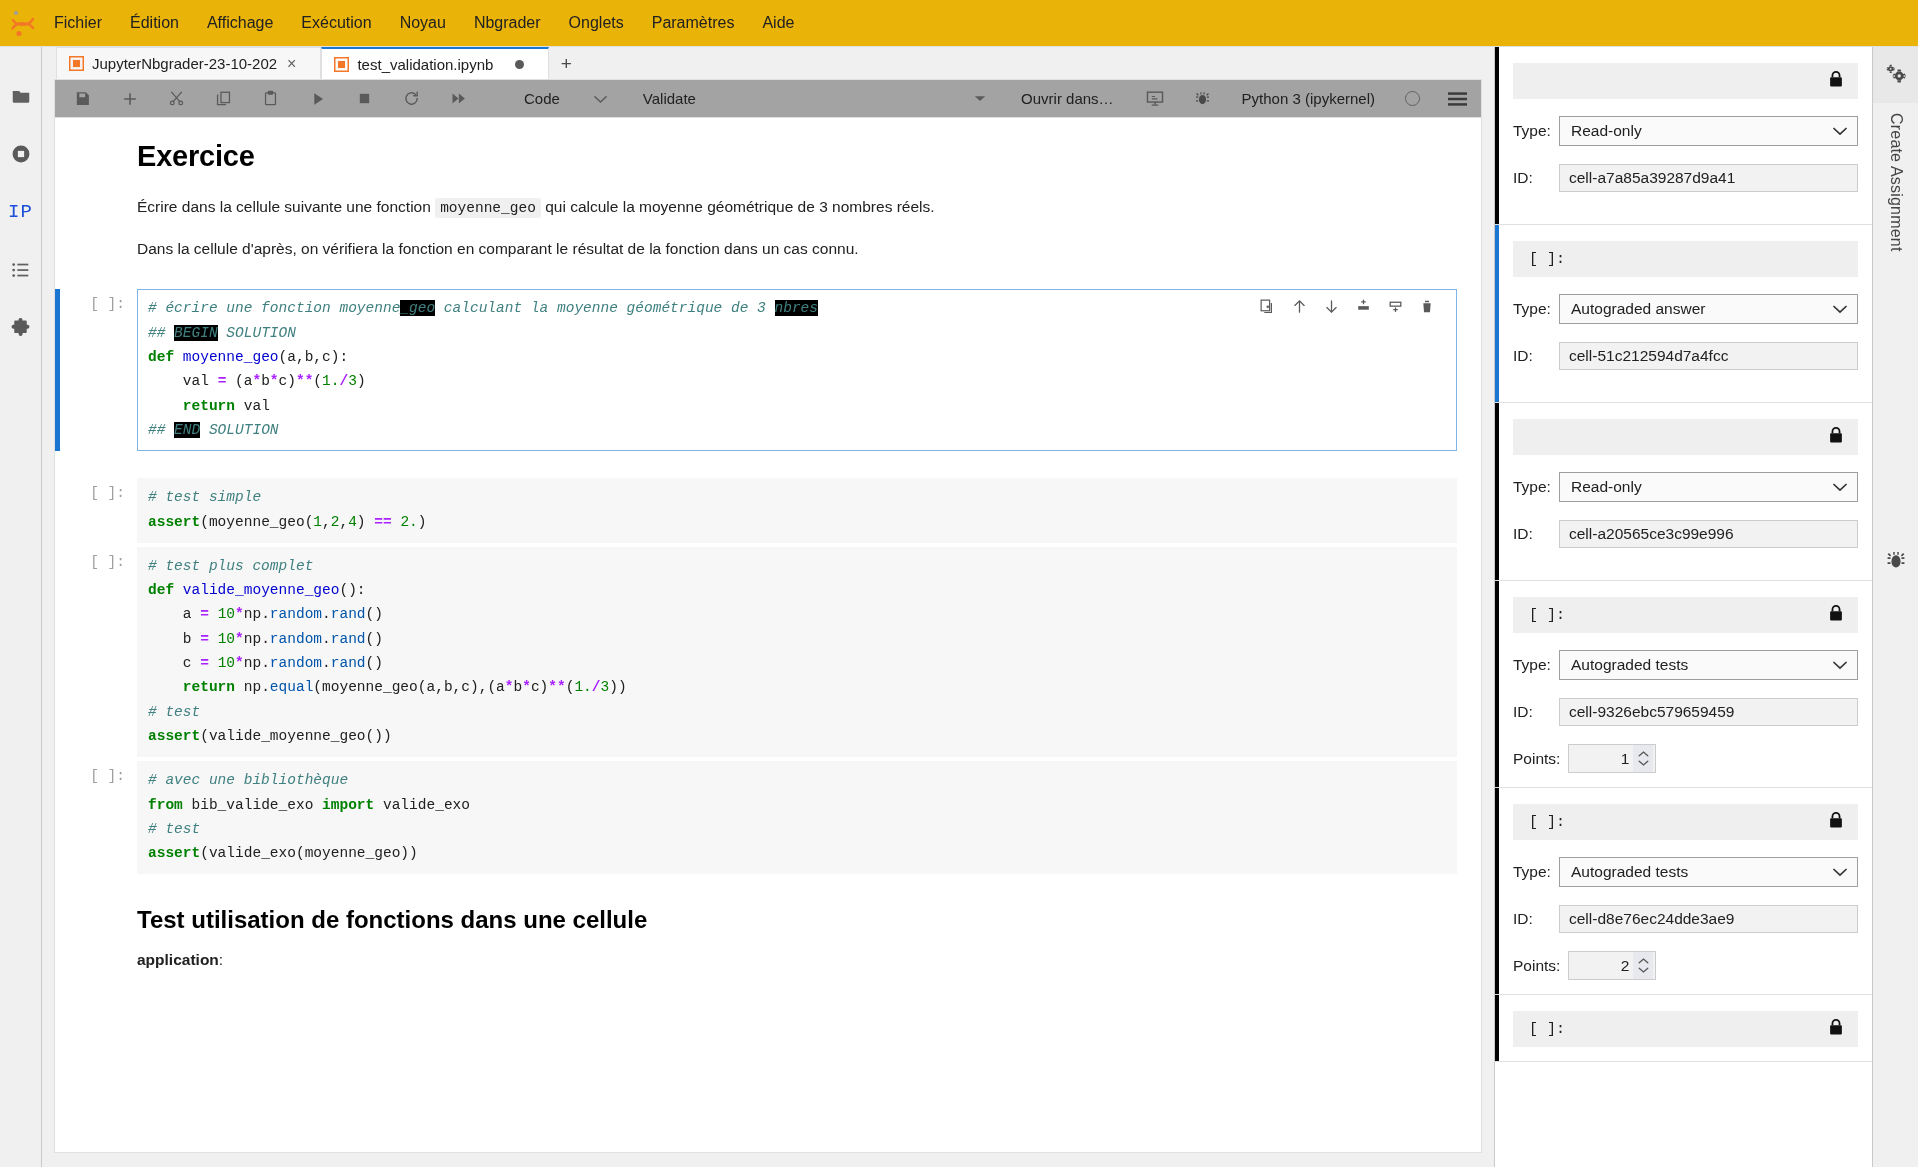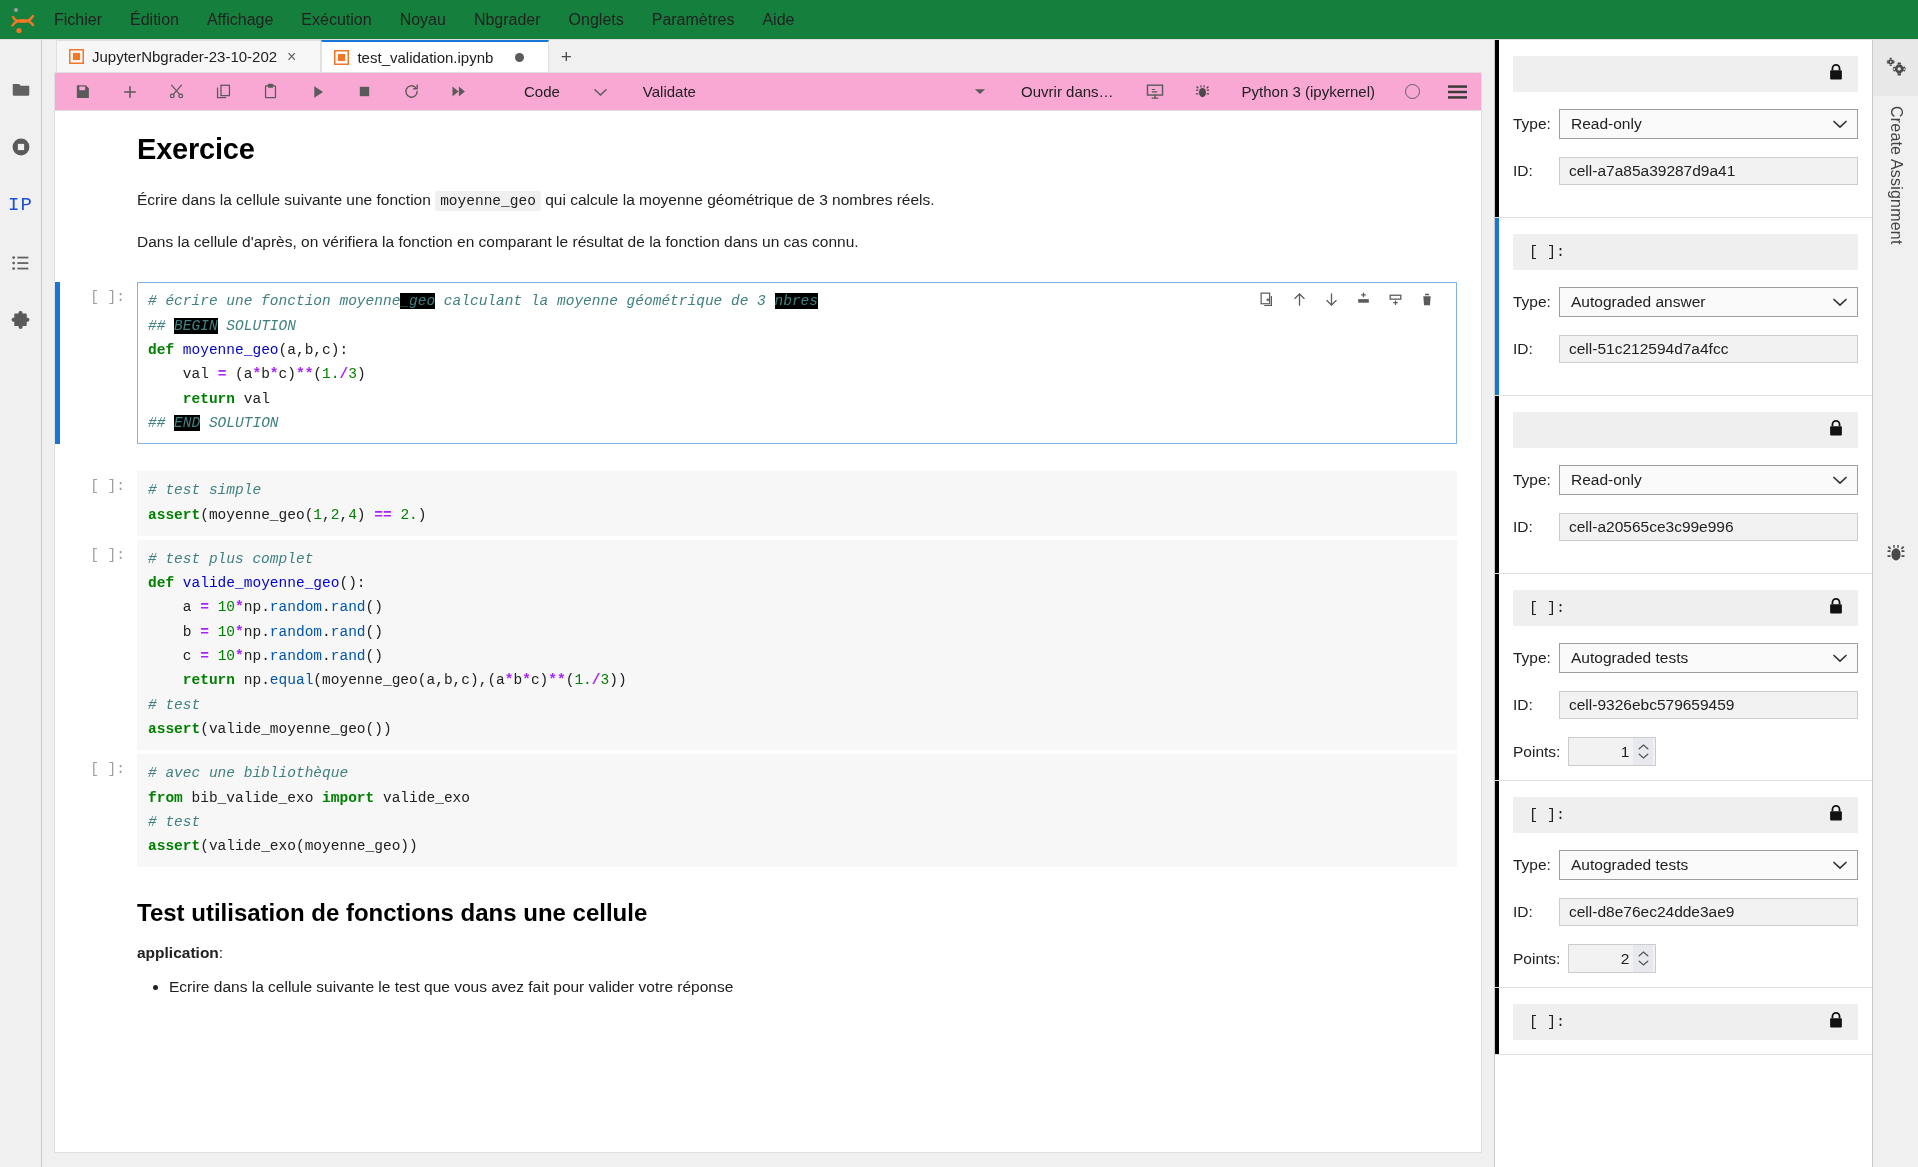--- a/index.html
+++ b/index.html
@@ -8,22 +8,22 @@
     width: 1918px; height: 1167px;
     overflow: hidden;
     font-family: "Liberation Sans", sans-serif;
     background: #ffffff;
     color: #212121;
   }
   .app { width: 1918px; height: 1167px; display: flex; flex-direction: column; background: #f0f0f0; }
 
   
   .menubar {
-    height: 40px; min-height: 36px;
-    background: #15803d;
+    height: 47px; min-height: 36px;
+    background: #eab308;
     border-bottom: 1px solid #e0e0e0;
     display: flex; align-items: center;
     padding-left: 6px;
   }
   .jp-logo { width: 34px; height: 30px; display:flex; align-items:center; justify-content:center; }
   .menu-item {
     padding: 0 14px; height: 36px; line-height: 36px;
     font-size: 16px; color: #212121; cursor: default; white-space: nowrap;
   }
 
@@ -82,21 +82,21 @@
     background: #ffffff;
     border: 1px solid #e0e0e0;
     margin: 0 12px 14px 12px;
     display: flex; flex-direction: column;
   }
   .nb-toolbar {
     height: 38px; min-height: 38px;
     display: flex; align-items: center;
     border-bottom: 1px solid #e0e0e0;
     padding: 0 8px 0 12px;
-    background: #f9a8d4;
+    background: #a3a3a3;
     gap: 16px;
   }
   .tb-btn {
     width: 31px; height: 30px;
     display: flex; align-items: center; justify-content: center;
     color: #616161; cursor: pointer; border-radius: 2px;
   }
   .tb-sep { width: 6px; }
   .celltype-select {
     display: flex; align-items: center; gap: 34px;
@@ -517,23 +517,20 @@
 <span class="tok-kw">from</span><span class="tok-plain"> bib_valide_exo </span><span class="tok-kw">import</span><span class="tok-plain"> valide_exo</span>
 <span class="tok-com">#&nbsp;test</span>
 <span class="tok-kw">assert</span><span class="tok-plain">(valide_exo(moyenne_geo))</span></div>
             </div>
 
             <div class="cell md-cell">
               <div class="cell-prompt"></div>
               <div class="md-body">
                 <h2>Test utilisation de fonctions dans une cellule</h2>
                 <p class="tight"><strong>application</strong><span>:</span></p>
-                <ul>
-                  <li>Ecrire dans la cellule suivante le test que vous avez fait pour valider votre réponse</li>
-                </ul>
               </div>
             </div>
 
           </div>
         </div>
       </div>
     </div>
 
     <div class="right-panel">
 

